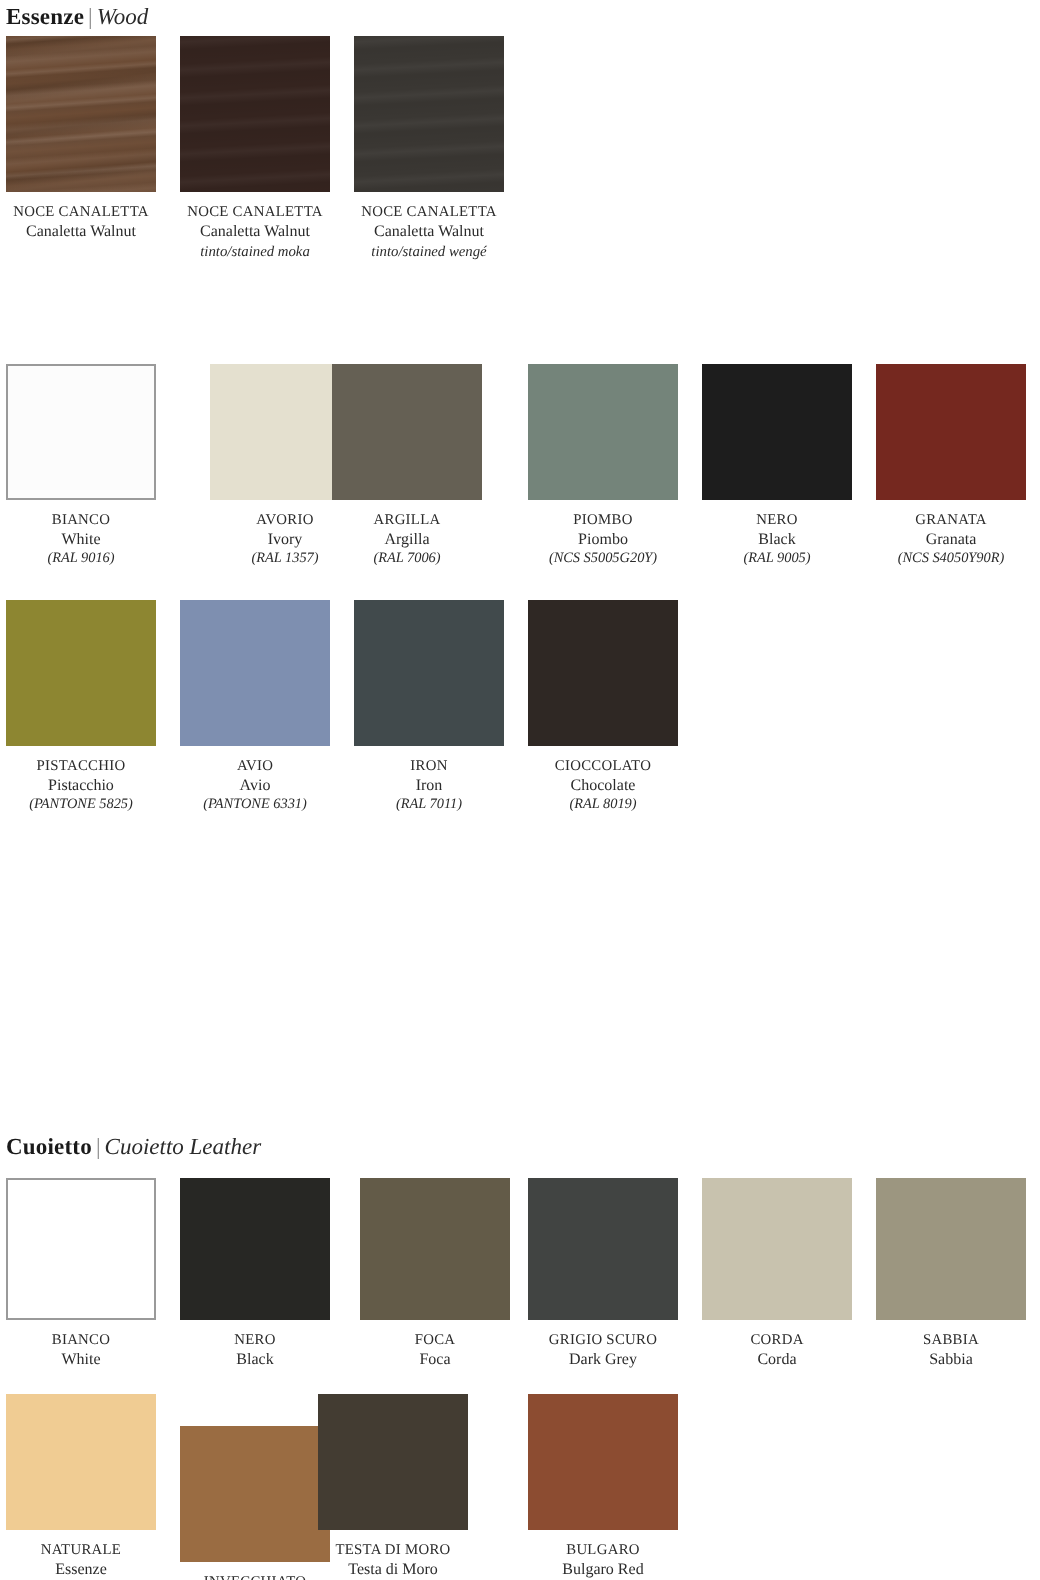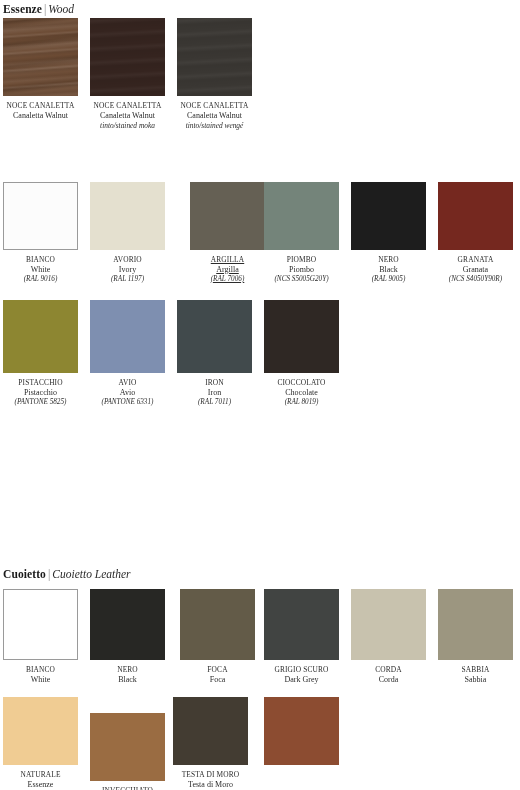--- a/index.html
+++ b/index.html
@@ -168,29 +168,29 @@
     </div>
     <div class="swatch-row" style="top: 182px;">
       <div class="swatch" style="left: 3px;">
         <div class="swatch-chip bordered" style="height: 68px; background-color: rgb(252, 252, 252);"></div>
         <div class="swatch-labels">
           <div class="label-it">BIANCO</div>
           <div class="label-en">White</div>
           <div class="label-code">(RAL 9016)</div>
         </div>
       </div>
-      <div class="swatch" style="left: 90px; font-family: Liberation Serif, serif;">
+      <div class="swatch" style="left: 105px; font-family: Liberation Serif, serif;">
         <div class="swatch-chip" style="height: 68px; background-color: rgb(228, 224, 207);"></div>
         <div class="swatch-labels">
           <div class="label-it">AVORIO</div>
           <div class="label-en">Ivory</div>
-          <div class="label-code">(RAL 1197)</div>
-        </div>
-      </div>
-      <div class="swatch" style="left: 190px; text-decoration: underline;">
+          <div class="label-code">(RAL 1357)</div>
+        </div>
+      </div>
+      <div class="swatch" style="left: 166px;">
         <div class="swatch-chip" style="height: 68px; background-color: rgb(101, 96, 84);"></div>
         <div class="swatch-labels">
           <div class="label-it">ARGILLA</div>
           <div class="label-en">Argilla</div>
           <div class="label-code">(RAL 7006)</div>
         </div>
       </div>
       <div class="swatch" style="left: 264px;">
         <div class="swatch-chip" style="height: 68px; background-color: rgb(116, 132, 122);"></div>
         <div class="swatch-labels">
@@ -303,24 +303,28 @@
           <div class="label-en">Essenze</div>
         </div>
       </div>
       <div class="swatch" style="left: 90px; margin-top: 16px;">
         <div class="swatch-chip" style="height: 68px; background-color: rgb(154, 108, 66);"></div>
         <div class="swatch-labels">
           <div class="label-it">INVECCHIATO</div>
           <div class="label-en">Invecchiato</div>
         </div>
       </div>
-      <div class="swatch" style="left: 173px;">
+      <div class="swatch" style="left: 159px;">
         <div class="swatch-chip" style="height: 68px; background-color: rgb(67, 60, 50);"></div>
         <div class="swatch-labels">
           <div class="label-it">TESTA DI MORO</div>
           <div class="label-en">Testa di Moro</div>
         </div>
       </div>
       <div class="swatch" style="left: 264px;">
         <div class="swatch-chip" style="height: 68px; background-color: rgb(140, 76, 49);"></div>
+        <div class="swatch-labels">
+          <div class="label-it">BULGARO</div>
+          <div class="label-en">Bulgaro Red</div>
+        </div>
       </div>
     </div>
   </div>
 
 </body></html>

